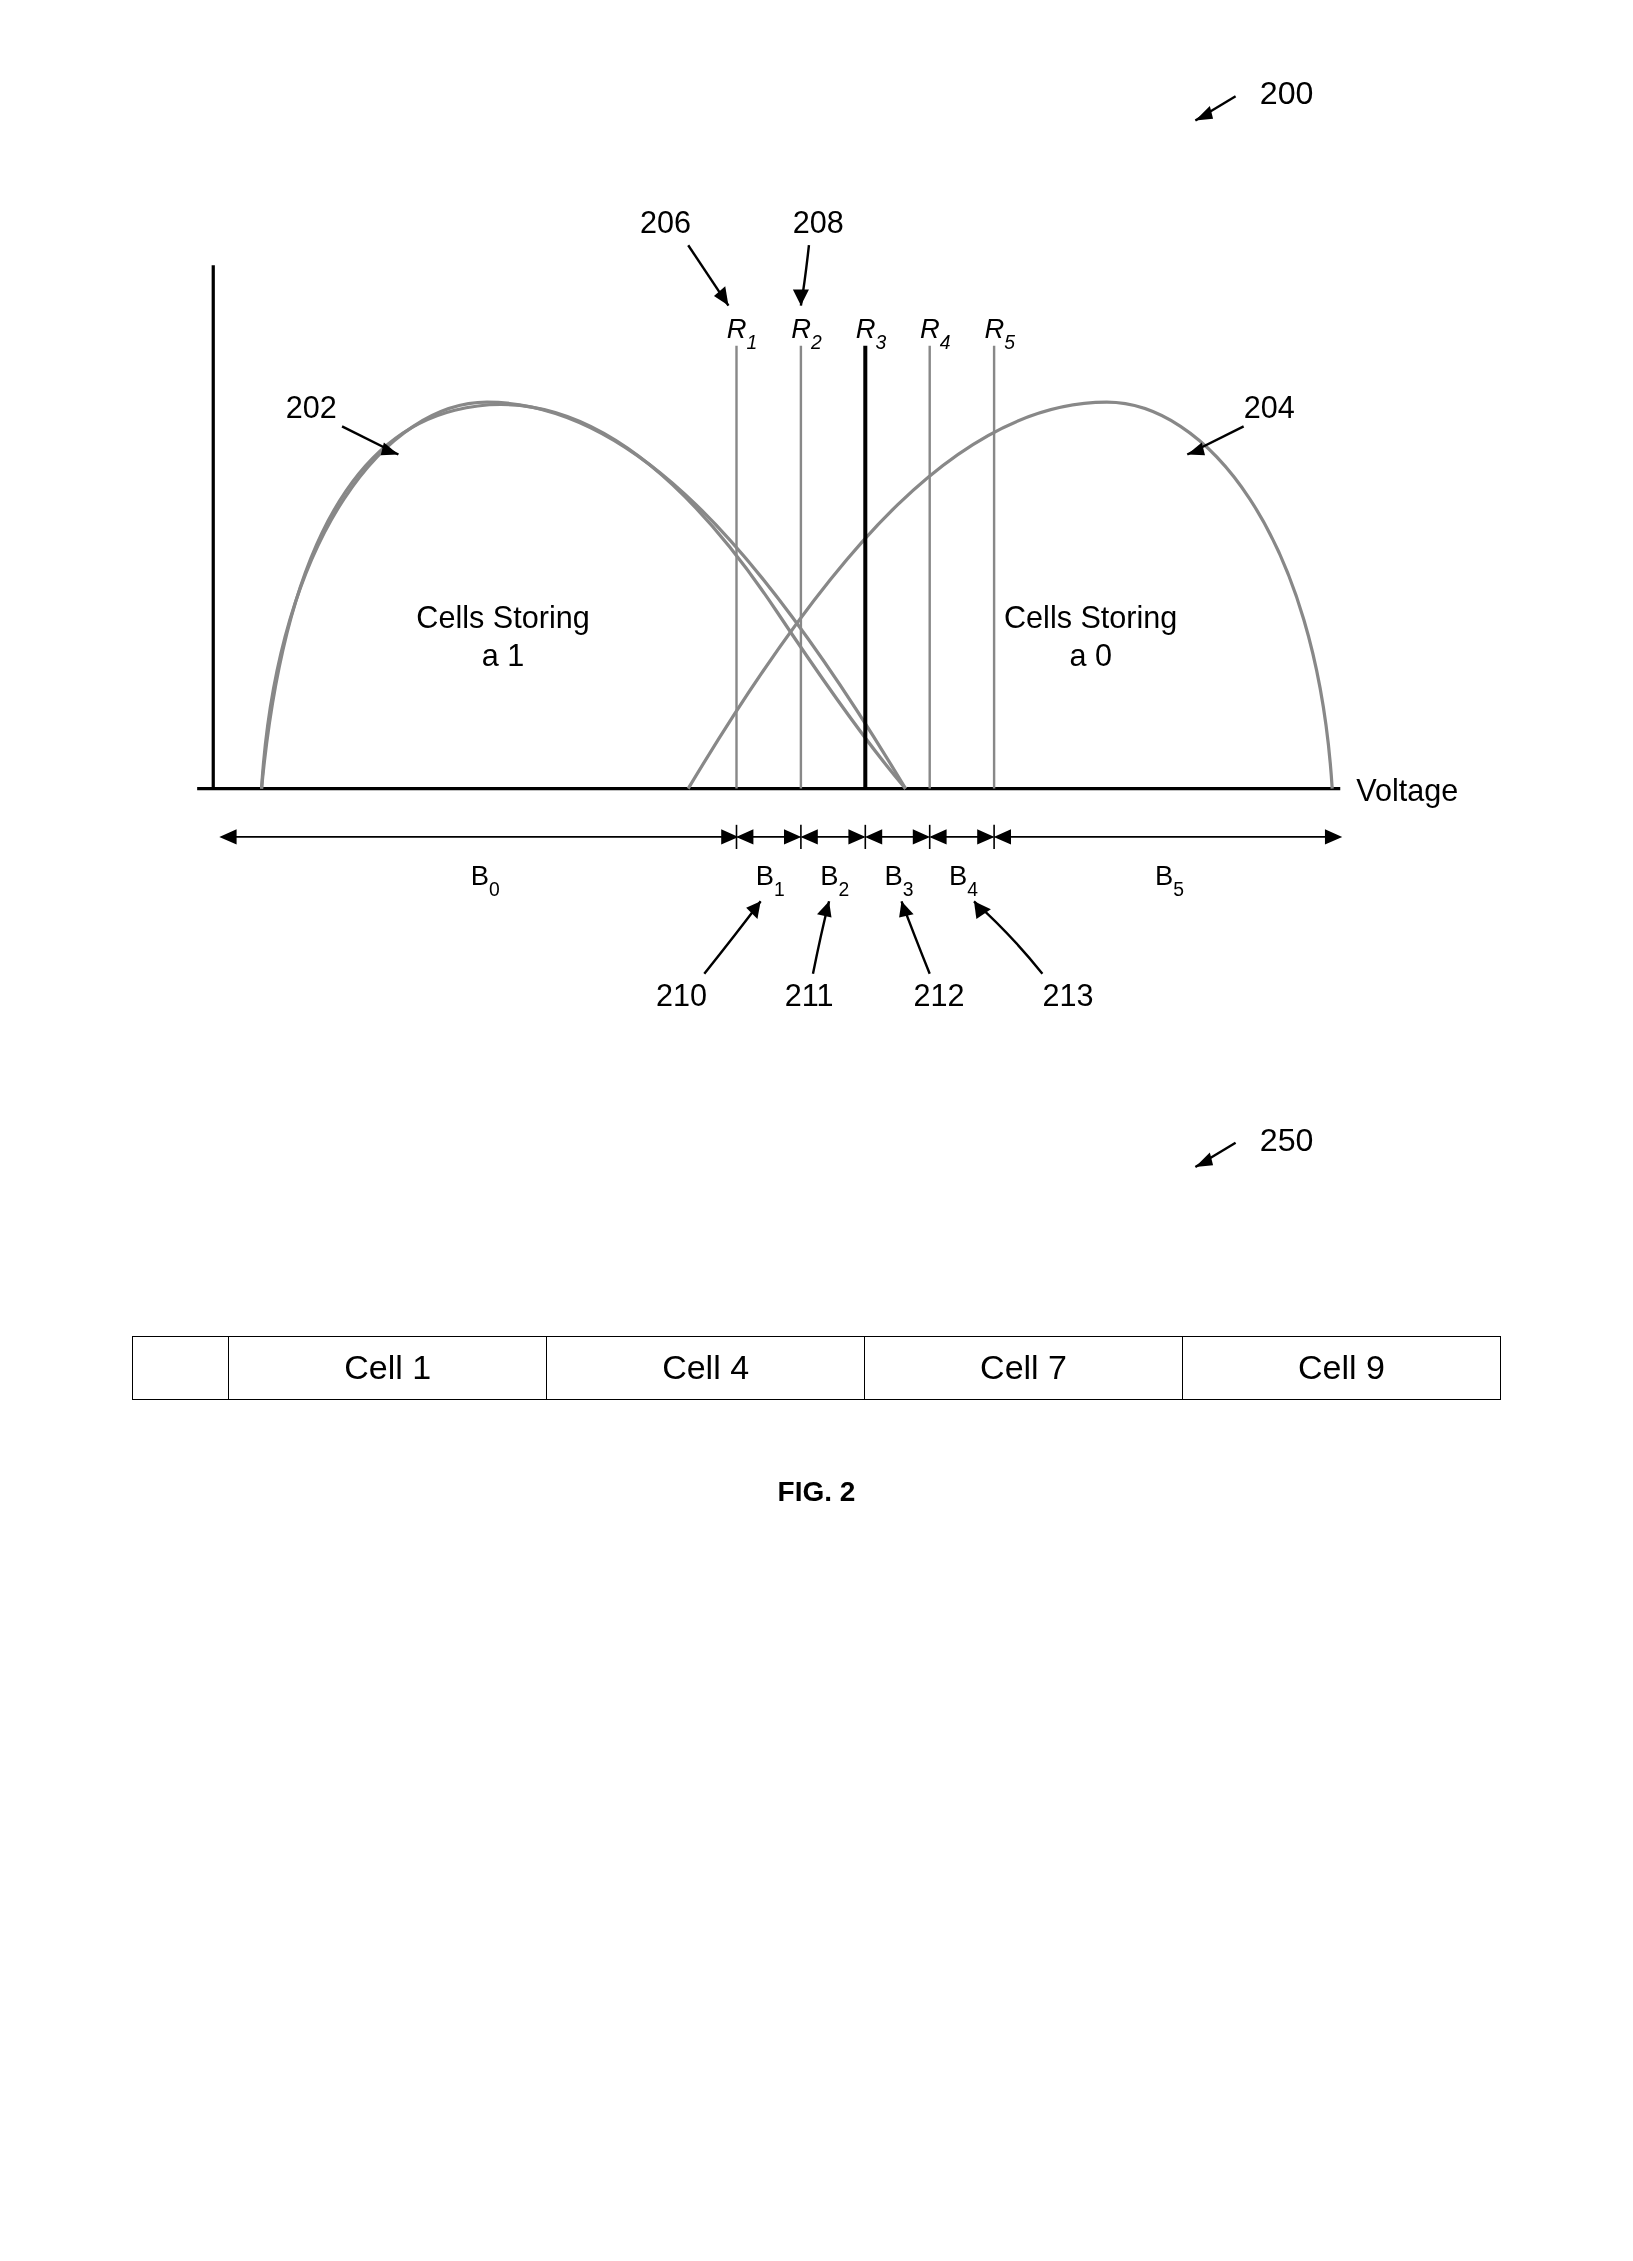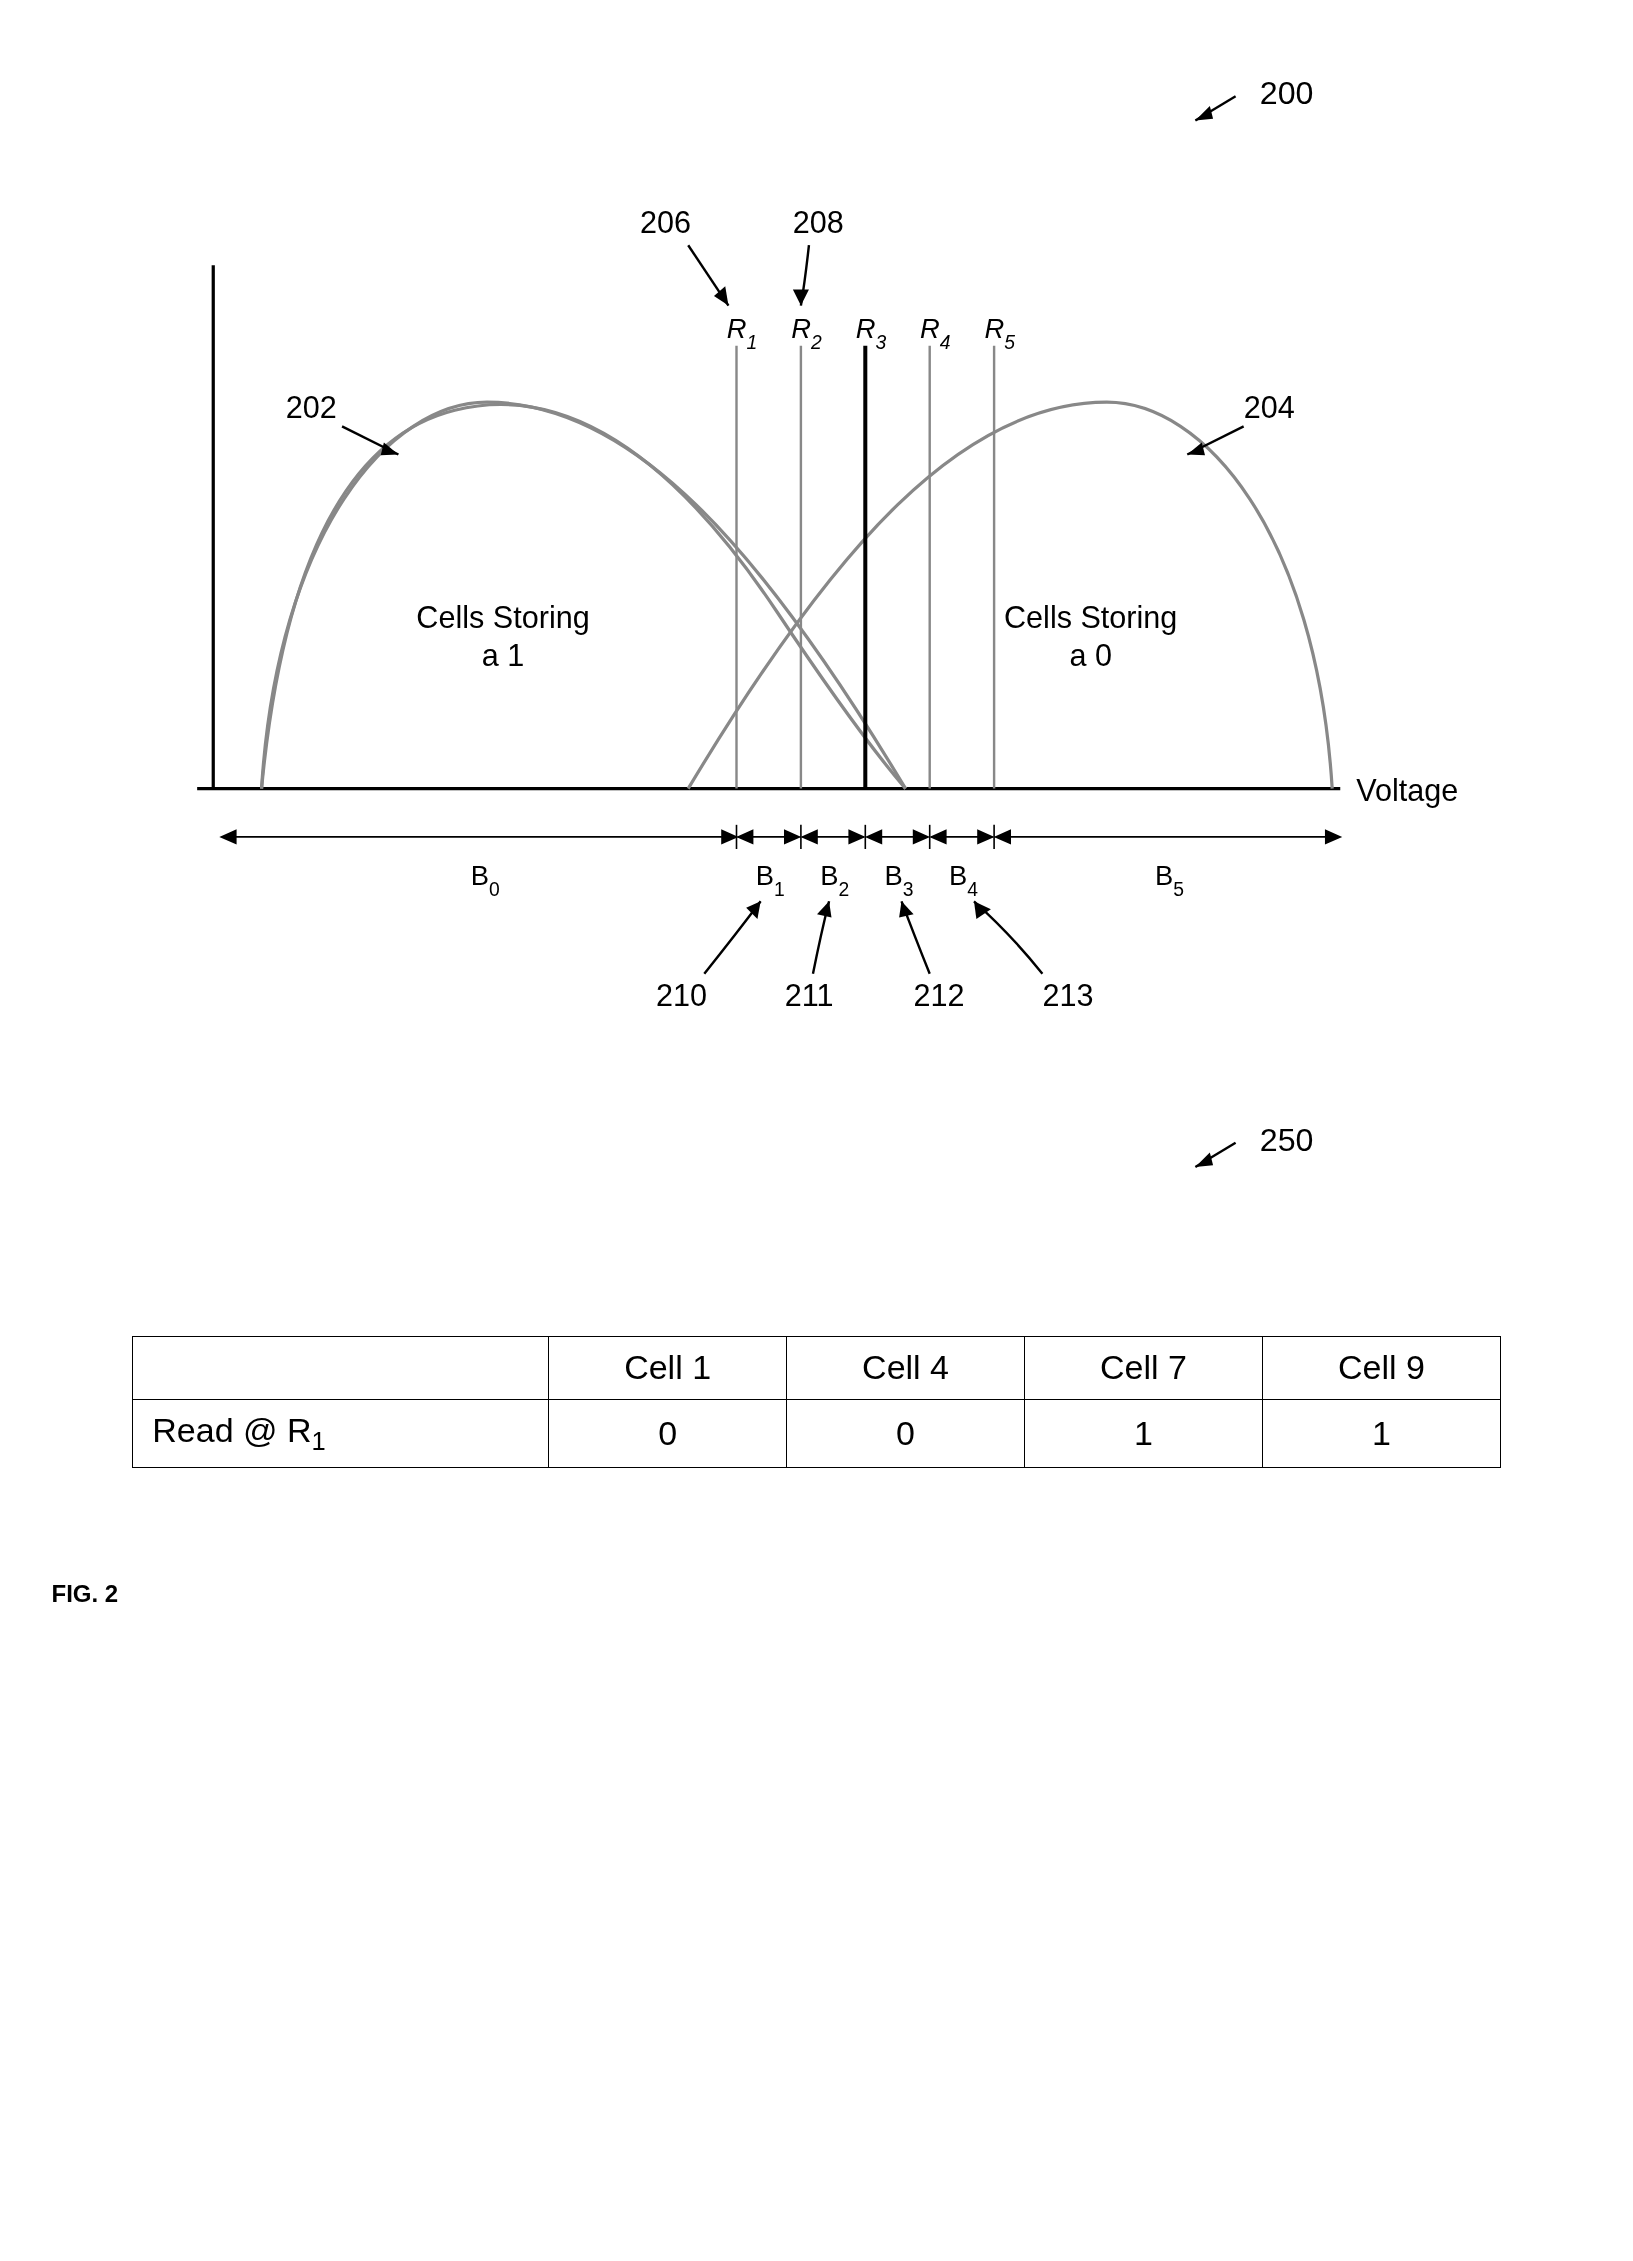--- a/index.html
+++ b/index.html
@@ -32,24 +32,24 @@
       border: 1.6px solid black;
       padding: 11.3px 16px;
       font-size: 34px;
       text-align: center;
     }
     td:first-child {
       text-align: left;
       padding-left: 19.3px;
     }
     .fig-label {
-      text-align: left;
-      font-size: 24px;
+      text-align: center;
+      font-size: 28px;
       font-weight: bold;
-      margin-top: 112px;
+      margin-top: 76px;
     }
     sub {
       font-size: 0.75em;
     }
   </style>
 </head>
 <body>
 
 <div class="figure-container">
 
@@ -193,27 +193,20 @@
   <div class="table-area">
     <table>
       <tbody>
           <tr>
         <td></td>
         <td>Cell 1</td>
         <td>Cell 4</td>
         <td>Cell 7</td>
         <td>Cell 9</td>
       </tr>
-      <tr>
-        <td><span>Read @ R</span><sub>1</sub></td>
-        <td>0</td>
-        <td>0</td>
-        <td>1</td>
-        <td>1</td>
-      </tr>
     </tbody>
       </table>
   </div>
 
   <div class="fig-label">FIG. 2</div>
 
 </div>
 
 
 </body></html>

